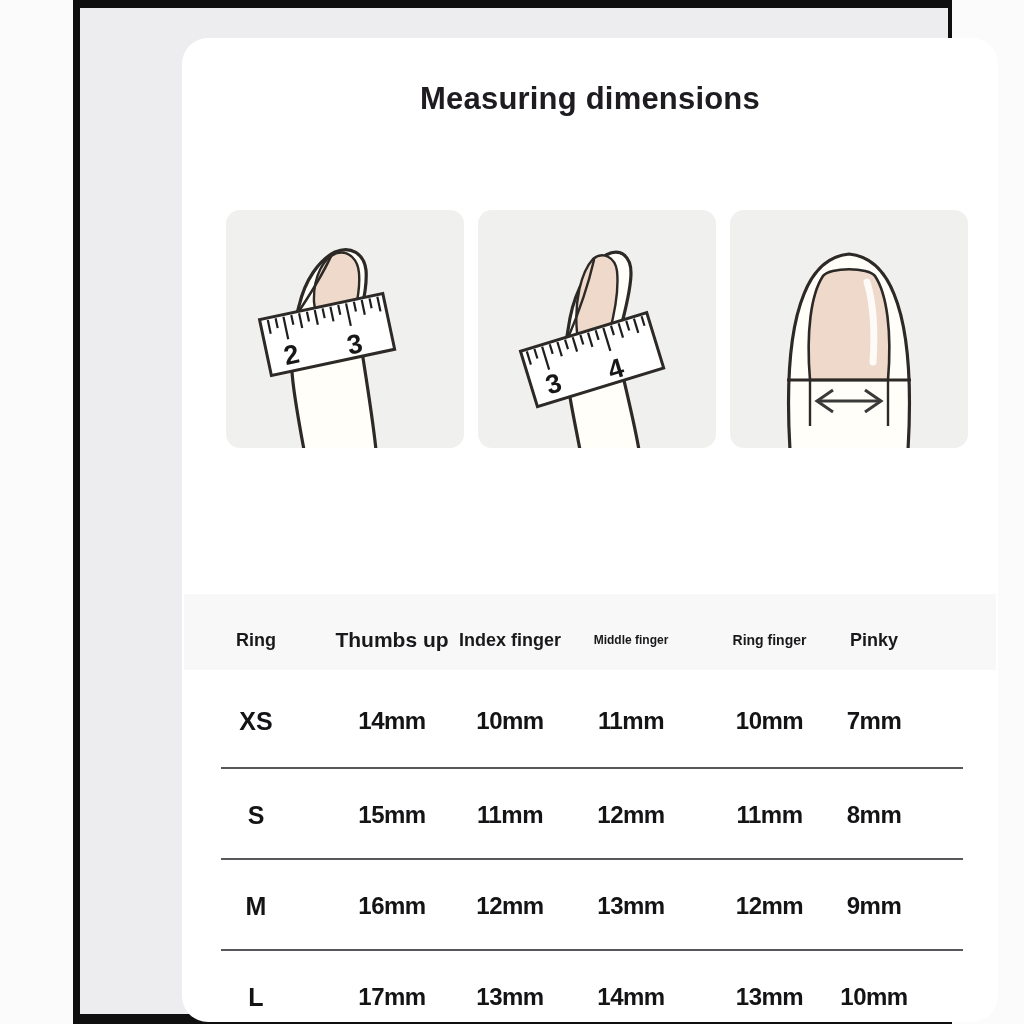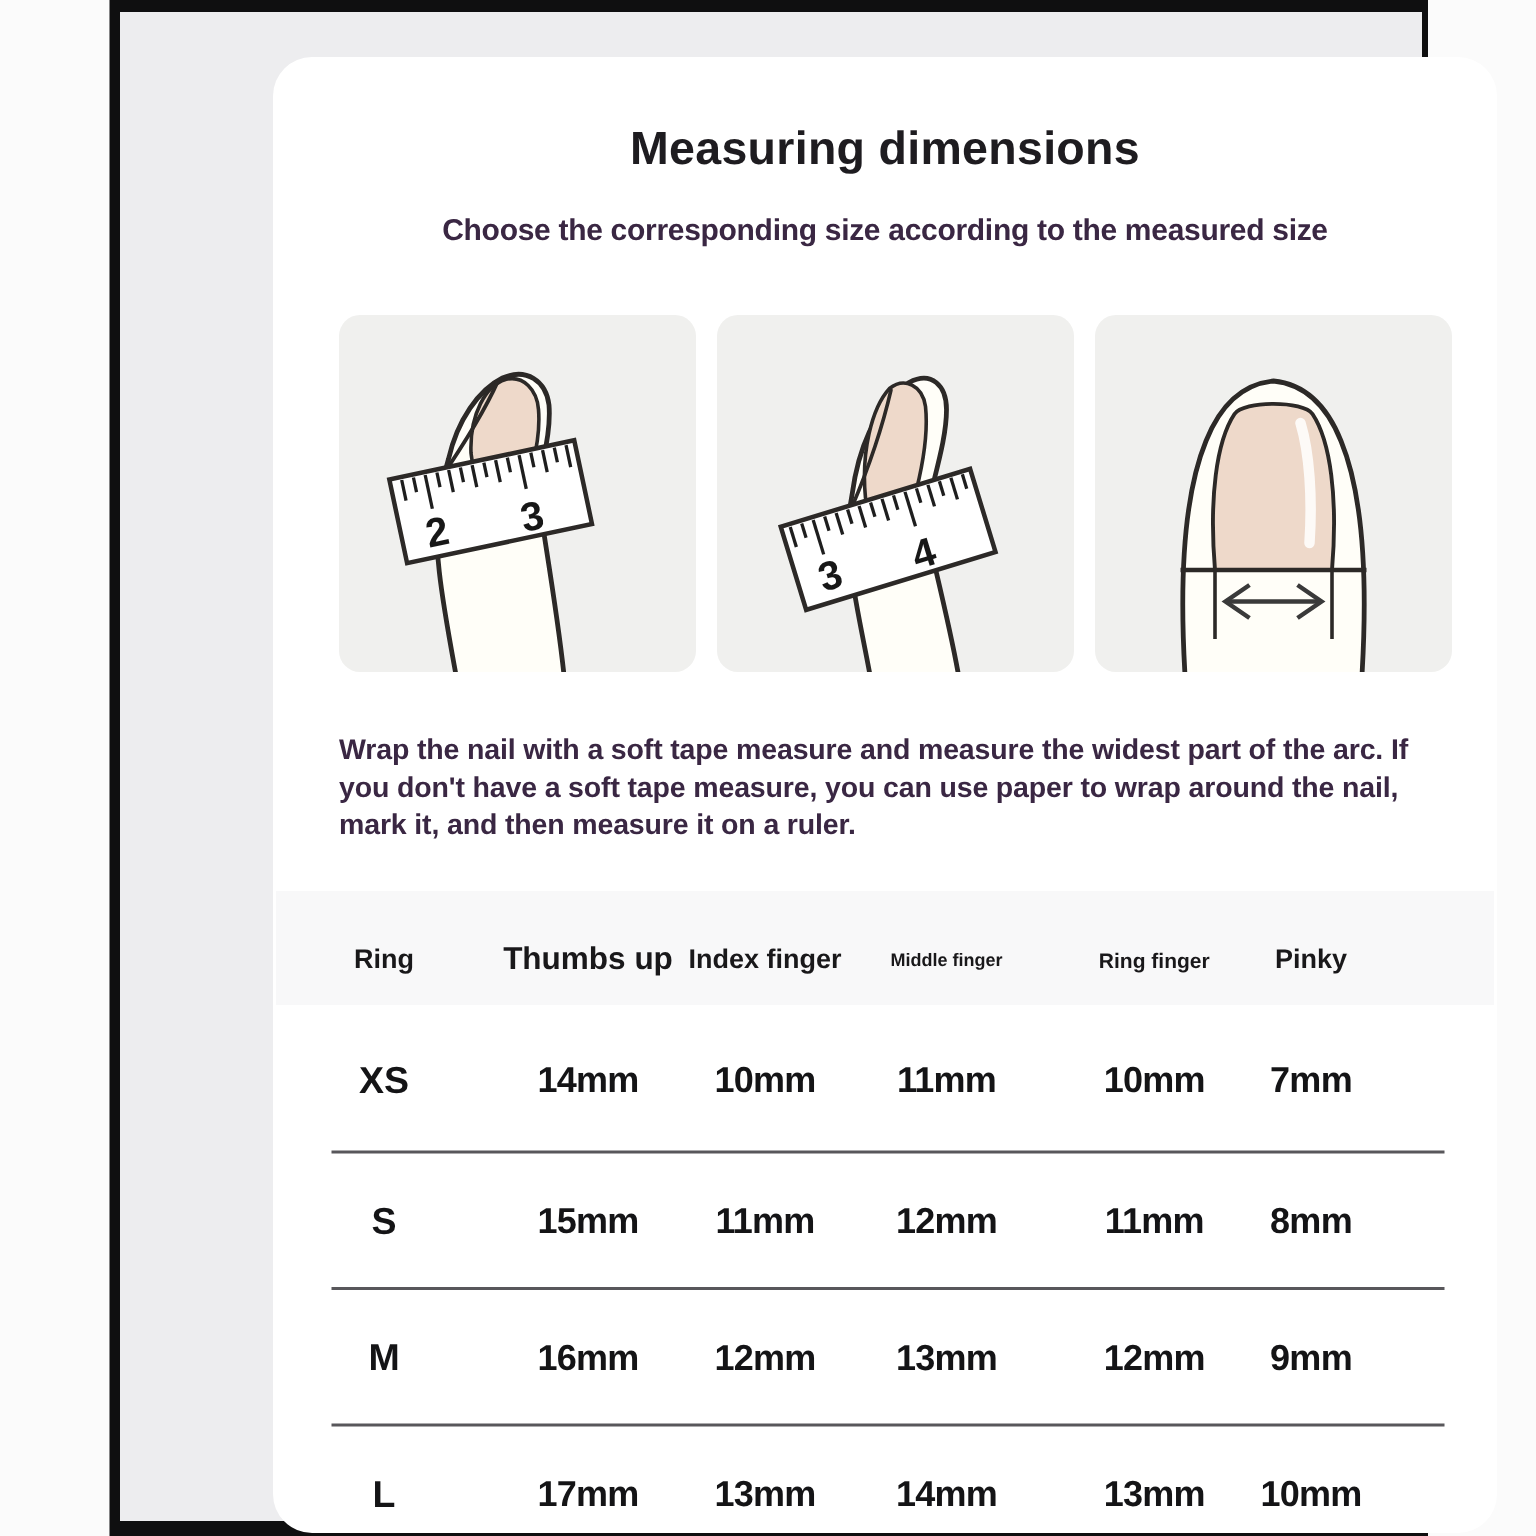--- a/index.html
+++ b/index.html
@@ -77,21 +77,20 @@
   .svg-num{font-family:"Liberation Sans","DejaVu Sans",sans-serif;}
 </style>
 </head>
 <body>
 
 <div class="frame">
   <div class="frame-inner">
     <div class="panel">
 
       <div class="title">Measuring dimensions</div>
-      <div class="subtitle">Choose the corresponding size according to the measured size</div>
 
       <div class="cards">
 
         <div class="card">
           <svg viewBox="0 0 238 238">
             <g>
               <path d="M78 240 C70 196 61 150 67 118 L73 96 C79 70 93 50 109 42 C125 35 138 44 140 60 C141 72 139 84 136 97 L133 122 C139 162 146 202 150 240" fill="#fffef8" stroke="#2c2927" stroke-width="3.2" stroke-linejoin="round" stroke-linecap="round"></path>
               <path d="M88 92 C87 66 98 47 111 43 C123 40 132 50 133 63 C134 75 132 88 129 100 L126 114 L92 120 Z" fill="#eed9ca" stroke="#2c2927" stroke-width="2.4" stroke-linejoin="round"></path>
               <path d="M67 110 C82 88 98 62 106 44" fill="none" stroke="#2c2927" stroke-width="2.6" stroke-linecap="round"></path>
             </g>
@@ -166,21 +165,20 @@
             <g stroke="#3a3a3a" stroke-width="3" fill="none">
               <line x1="88" y1="191" x2="150" y2="191"></line>
               <path d="M103 180 L87 191 L103 202"></path>
               <path d="M135 180 L151 191 L135 202"></path>
             </g>
           </svg>
         </div>
 
       </div>
 
-      <div class="instructions">Wrap the nail with a soft tape measure and measure the widest part of the arc. If you don't have a soft tape measure, you can use paper to wrap around the nail, mark it, and then measure it on a ruler.</div>
 
       <div class="header-band"></div>
 
       <div class="size-table">
 
         <div class="trow thead">
           <span class="cell c0 h-model">Ring</span>
           <span class="cell c1 h-thumb">Thumbs up</span>
           <span class="cell c2 h-index">Index finger</span>
           <span class="cell c3 h-middle">Middle finger</span>

